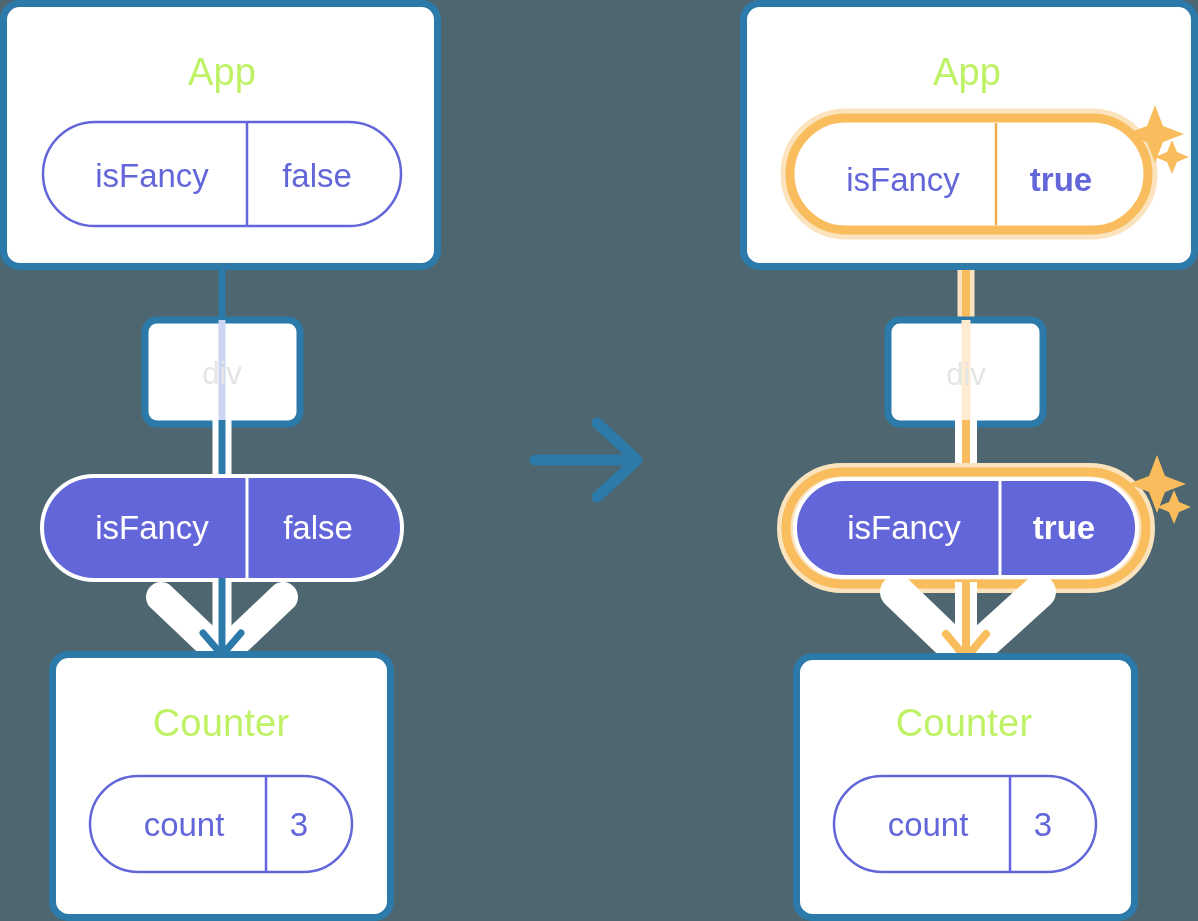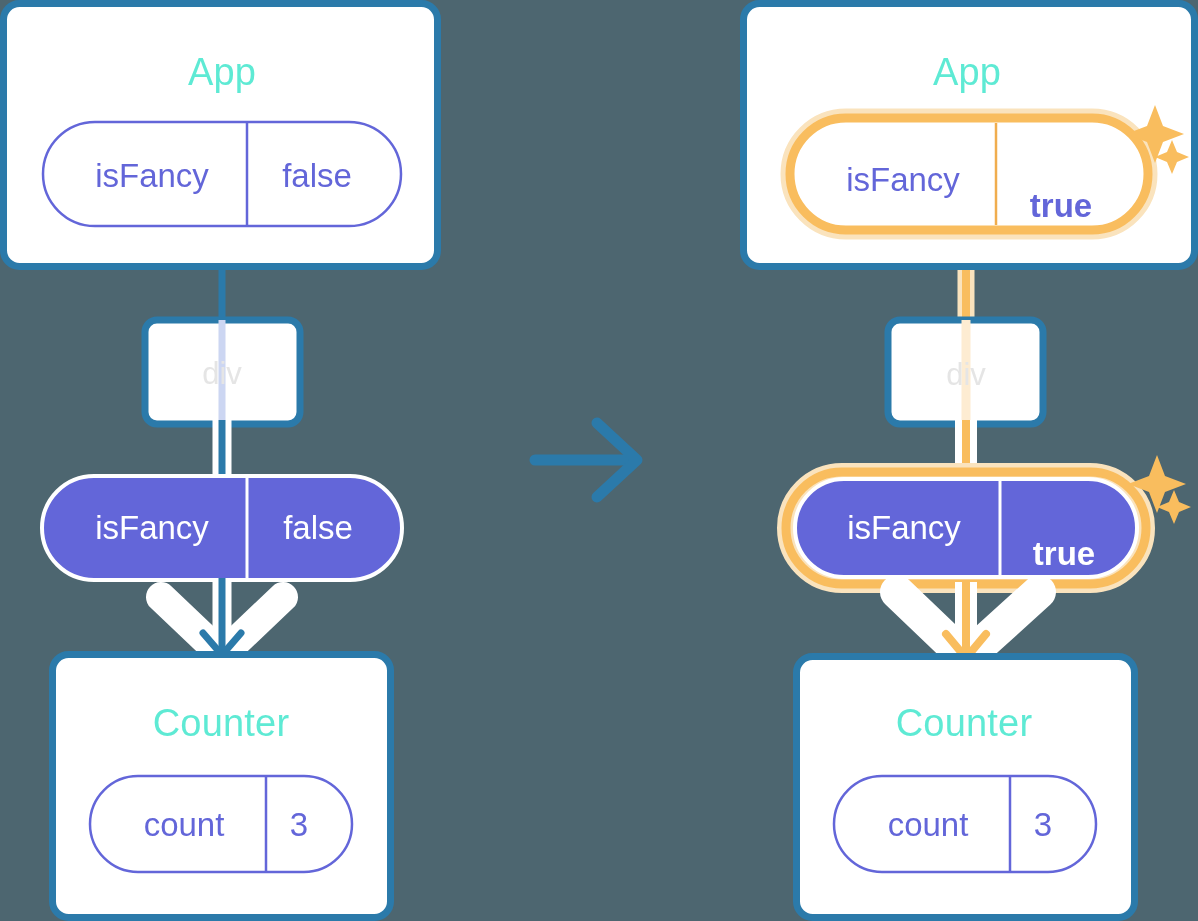--- a/index.html
+++ b/index.html
@@ -25,21 +25,21 @@
     top: 0;
     width: 1198px;
     height: 921px;
   }
   .lbl {
     position: absolute;
     white-space: nowrap;
     pointer-events: none;
   }
   .title-label {
-    color: #5eead4;
+    color: #bef264;
     font-size: 38px;
     font-weight: 400;
     letter-spacing: 0.2px;
   }
   .div-label {
     color: #e5e5e5;
     font-size: 31px;
     font-weight: 400;
   }
   .pill-text-outline {
@@ -48,21 +48,20 @@
     font-weight: 400;
   }
   .pill-text-solid {
     color: #ffffff;
     font-size: 33px;
     font-weight: 400;
   }
   .pill-text-solid.bold,
   .pill-text-outline.bold {
     font-weight: 700;
-    margin-top: 26px;
   }
   .center {
     transform: translate(-50%, -50%);
   }
 </style>
 </head>
 <body>
 
 <div id="stage">
 

